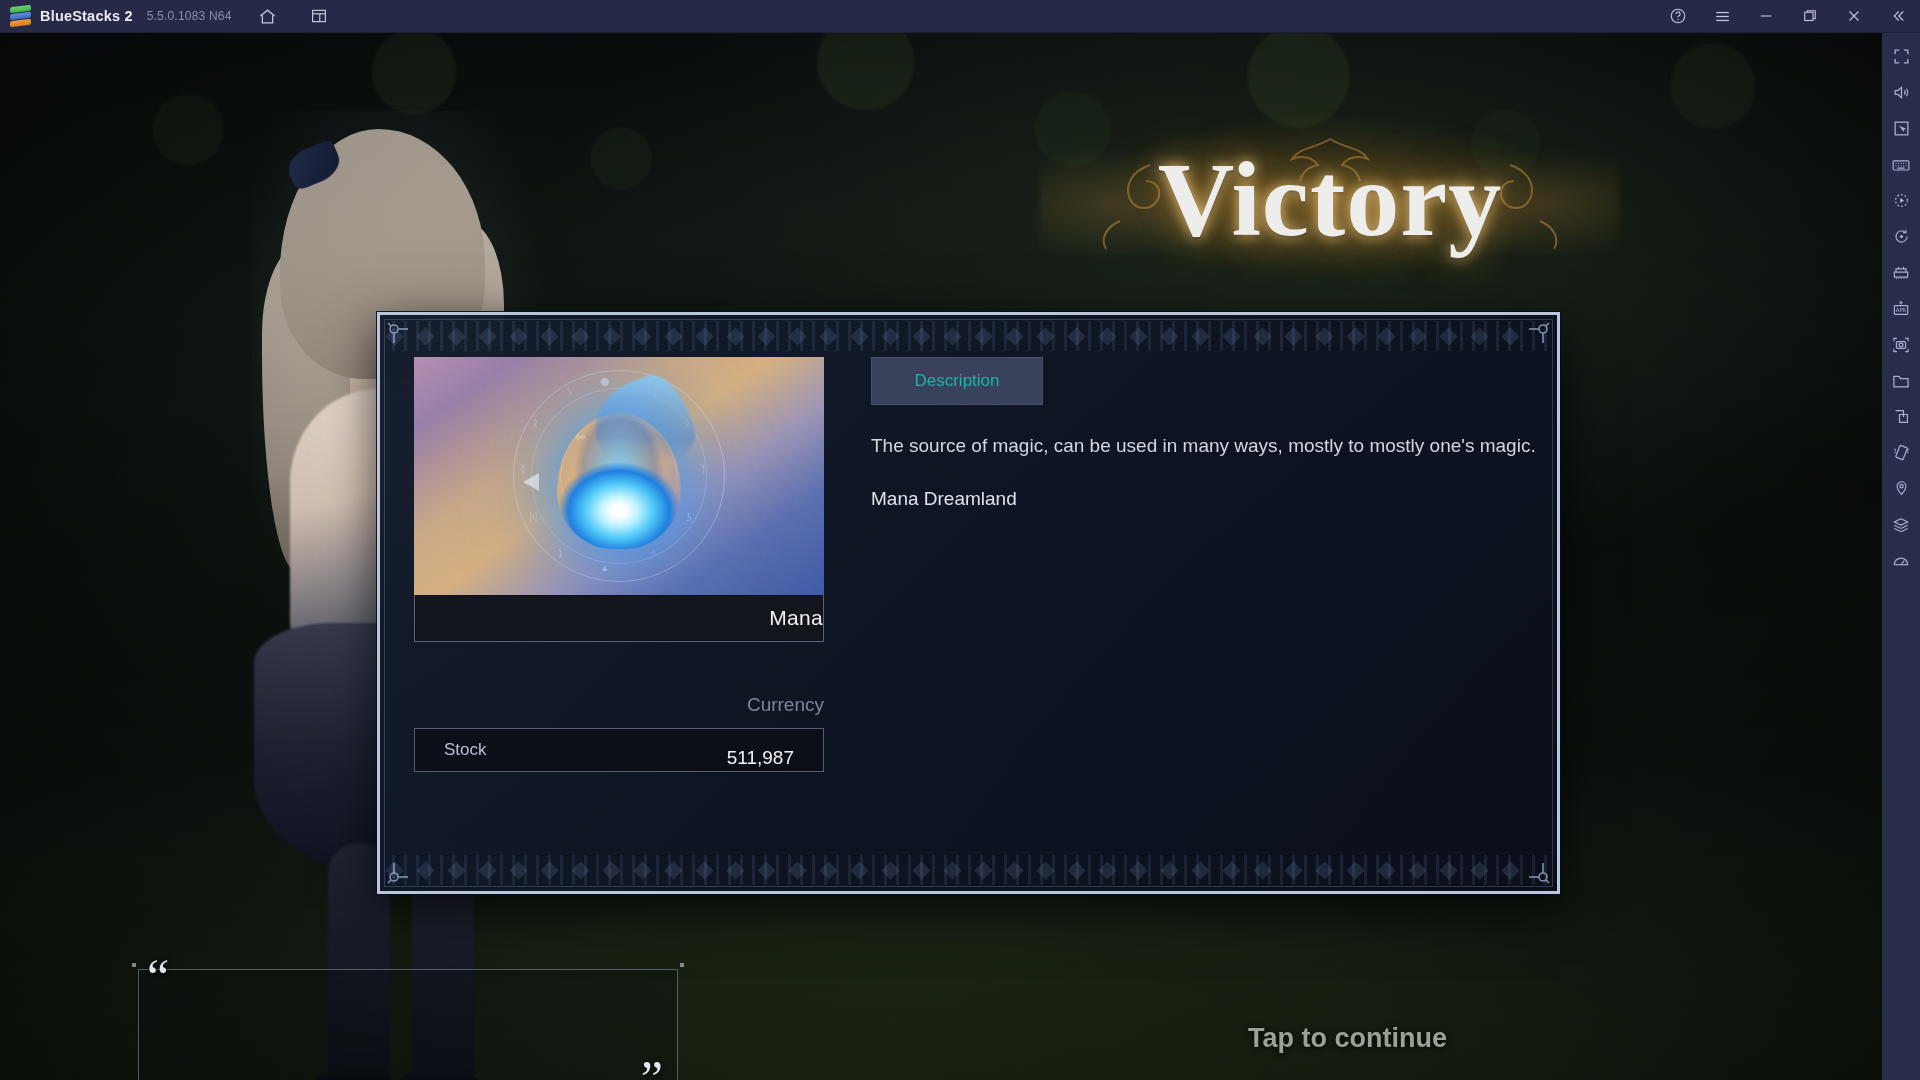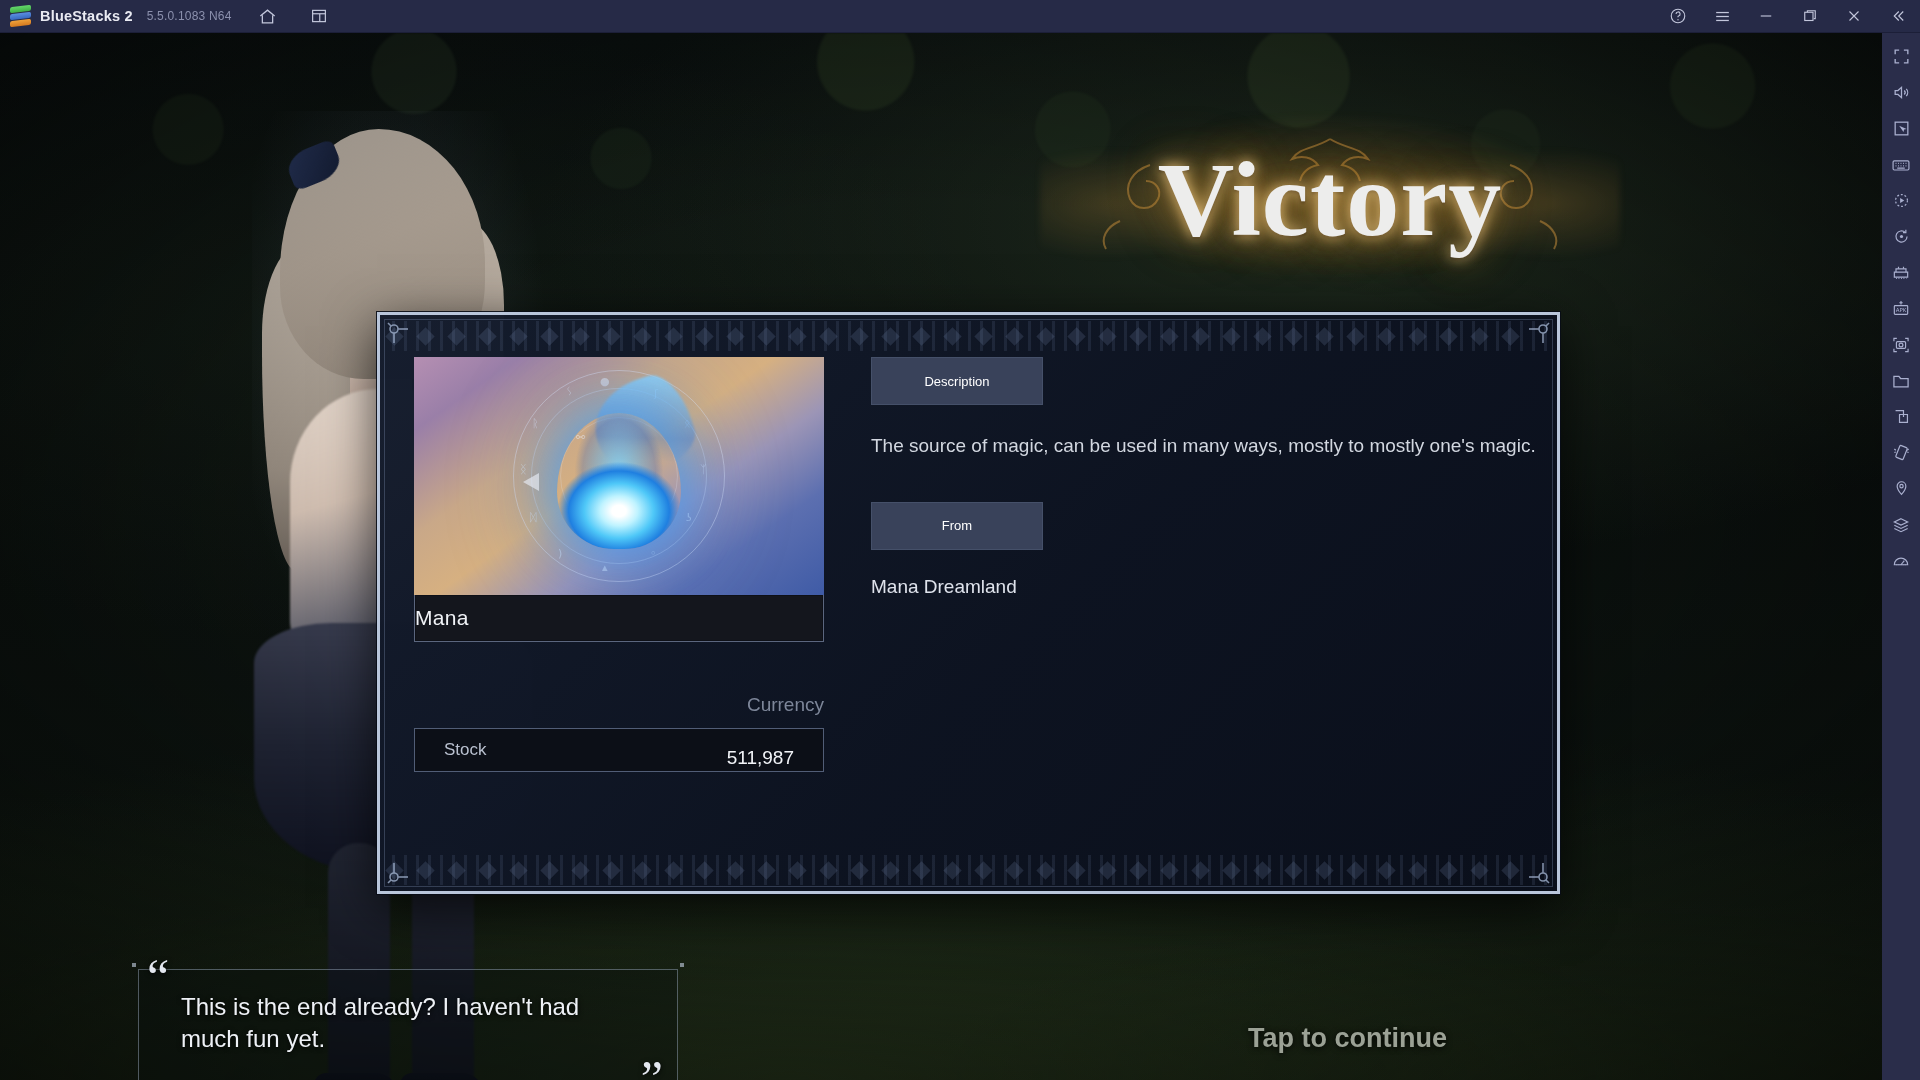--- a/index.html
+++ b/index.html
@@ -308,21 +308,21 @@
     position: absolute; left: 50%; top: 52%; margin: -8px 0 0 -96px;
     width: 0; height: 0;
     border-top: 9px solid transparent; border-bottom: 9px solid transparent;
     border-right: 16px solid rgba(235,240,250,.62);
   }
   .item-name-bar {
     width: 410px; height: 47px;
     background: #14161d;
     border: 1px solid rgba(150,170,205,.55);
     border-top: 0;
-    display: flex; align-items: center; justify-content: flex-start;
+    display: flex; align-items: center; justify-content: flex-end;
     box-shadow: inset 0 0 0 1px rgba(10,13,20,.6);
   }
   #item-name { color: #f0f2f6; font-size: 21px; letter-spacing: .3px; }
   .currency-label-row {
     width: 410px; margin-top: 52px; text-align: right;
   }
   #currency-label { color: #7d8699; font-size: 19px; }
   .stock-row {
     width: 410px; height: 44px; margin-top: 12px;
     background: #0c0f17;
@@ -334,21 +334,21 @@
   #stock-value { color: #f2f4f8; font-size: 19px; margin-top: 16px; }
 
   
   .detail-col { position: absolute; left: 457px; top: 0; right: 0; }
   .section-tab {
     width: 172px; height: 48px;
     background: #39425a;
     display: flex; align-items: center; justify-content: center;
     box-shadow: inset 0 0 0 1px rgba(140,158,192,.15);
   }
-  .section-tab span { color: #ffffff; font-size: 13px; }
+  .section-tab span { color: #14b8a6; font-size: 17px; }
   #description-text {
     margin-top: 26px; width: 668px;
     color: #d2d7e0; font-size: 19px; line-height: 1.62;
   }
   .from-tab-wrap { margin-top: 40px; }
   .source-row {
     margin-top: 21px; width: 668px; height: 50px;
     background: #262d3e;
     display: flex; align-items: center;
     position: relative;
@@ -655,38 +655,32 @@
             <span id="stock-value">511,987</span>
           </div>
         </div>
 
         <div class="detail-col">
           <div class="section-tab">
             <span>Description</span>
           </div>
           <div id="description-text">The source of magic, can be used in many ways, mostly to mostly one's magic.</div>
 
-          <div class="from-tab-wrap">
-            <div class="section-tab">
-              <span>From</span>
-            </div>
-          </div>
 
 
           <div id="source-sub">Mana Dreamland</div>
         </div>
 
       </div>
     </div>
 
     <div id="quote-box">
       <span class="q-tick t1"></span>
         <span class="q-tick t2"></span>
       <span class="q-mark q-open">“</span>
-      <div id="quote-text">This is the end already? I haven't had much fun yet.</div>
       <span class="q-mark q-close">”</span>
     </div>
 
     <div id="tap-continue">Tap to continue</div>
   </div>
 
   <div id="sidebar">
     <div class="side-btn">
       <svg width="19" height="19" viewBox="0 0 24 24" fill="none" stroke="currentColor" stroke-width="1.7">
         <path d="M4 9V4h5"></path>

